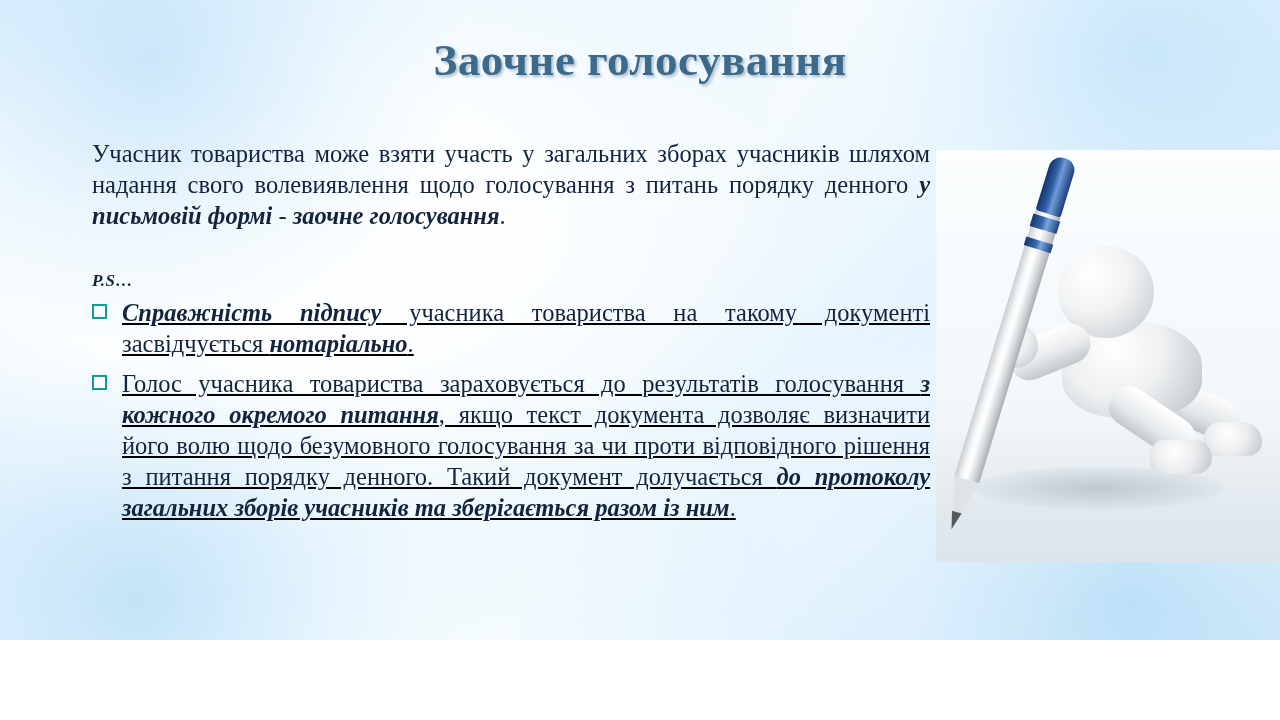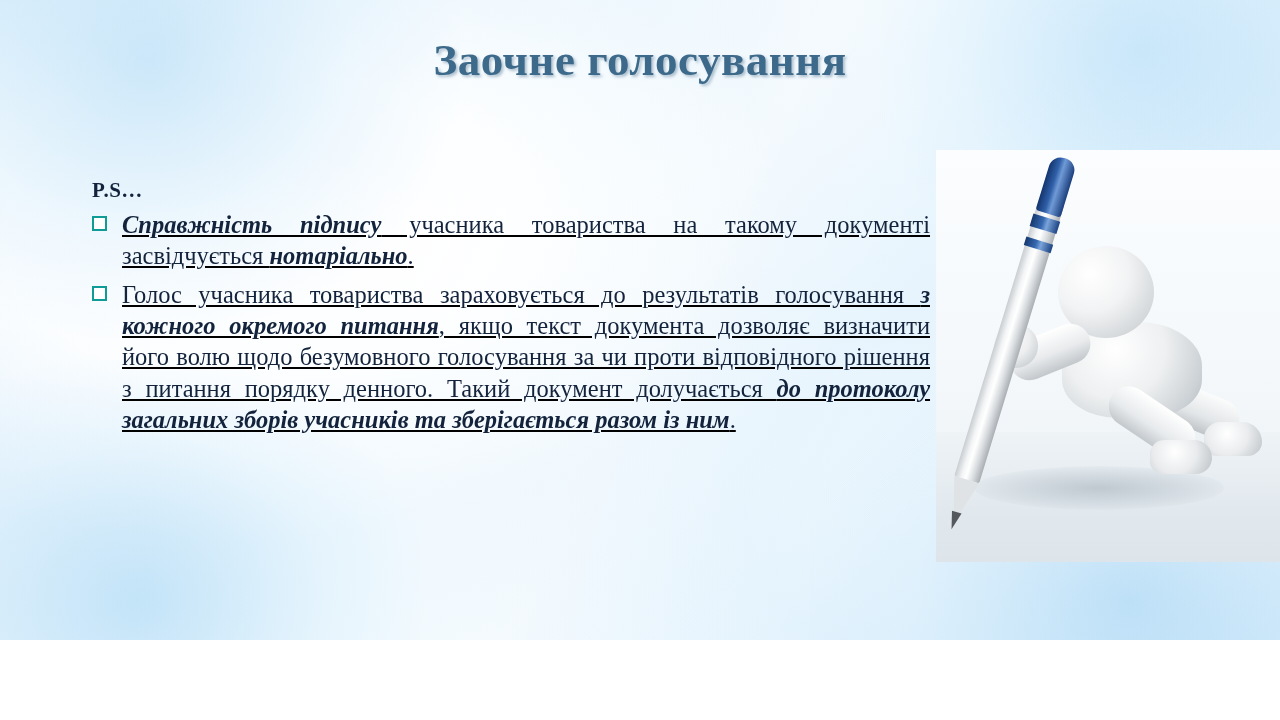--- a/index.html
+++ b/index.html
@@ -84,22 +84,23 @@
     text-justify: inter-word;
     margin: 0;
   }
   .para-intro b {
     font-style: italic;
     font-weight: bold;
   }
 
   .ps {
     margin-top: 40px;
-    font-size: 21px;
+    font-size: 17px;
     font-weight: bold;
+    font-style: italic;
     color: #13233c;
     letter-spacing: 0.5px;
   }
 
   .bullets {
     margin: 6px 0 0 0;
     padding: 0;
     list-style: none;
     text-decoration: underline;
   }
@@ -288,20 +289,21 @@
 
   <div class="wash-tl"></div>
   <div class="wash-tr"></div>
   <div class="wash-bl"></div>
   <div class="wash-br"></div>
 
   <div class="title">Заочне голосування</div>
 
   <div class="body-col">
 
+    <p class="para-intro"><span>Учасник товариства може взяти участь у загальних зборах учасників шляхом надання свого волевиявлення щодо голосування з питань порядку денного </span><b>у письмовій формі</b><span> - </span><b>заочне голосування</b><span>.</span></p>
 
     <div class="ps">P.S…</div>
 
     <ul class="bullets">
       <li class="bullet">
         <span class="marker"></span><b>Справжність підпису</b><span> учасника товариства на такому документі засвідчується </span><b>нотаріально</b><span>.</span>
       </li>
       <li class="bullet">
         <span class="marker"></span><span>Голос учасника товариства зараховується до результатів голосування </span><b>з кожного окремого питання</b><span>, якщо текст документа дозволяє визначити його волю щодо безумовного голосування за чи проти відповідного рішення з питання порядку денного. Такий документ долучається </span><b>до протоколу загальних зборів учасників та зберігається разом із ним</b><span>.</span>
       </li>

